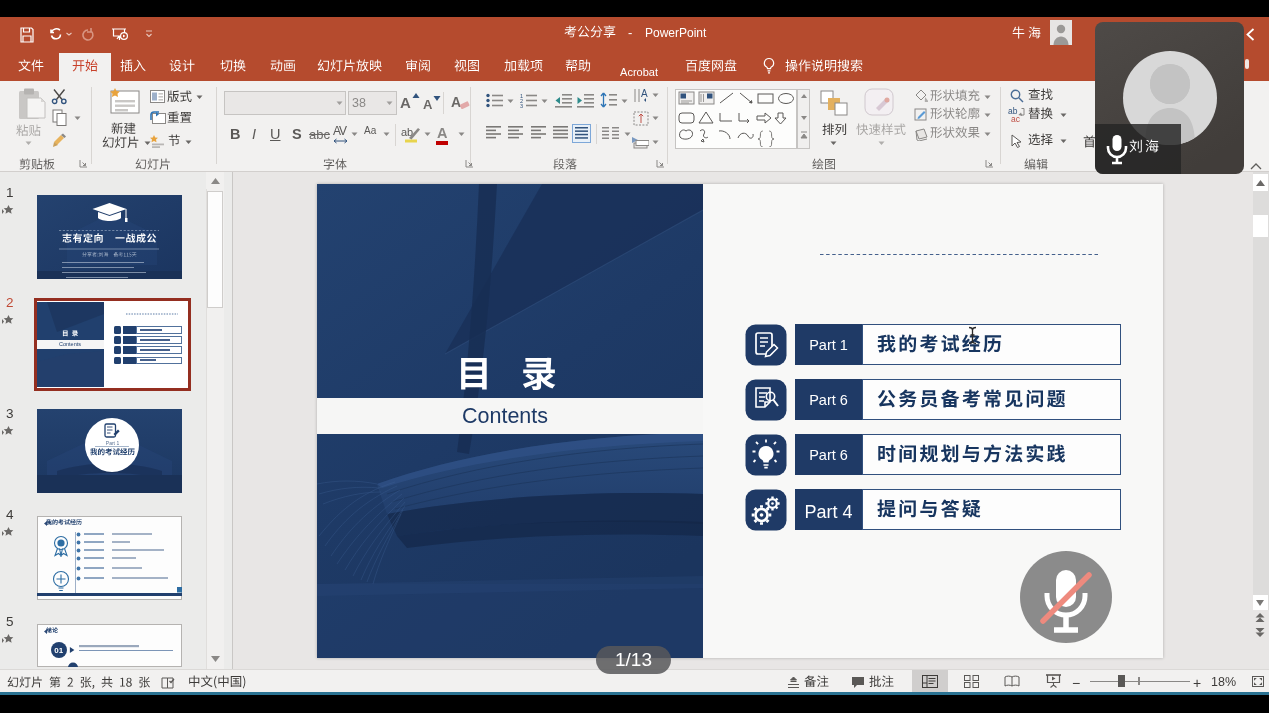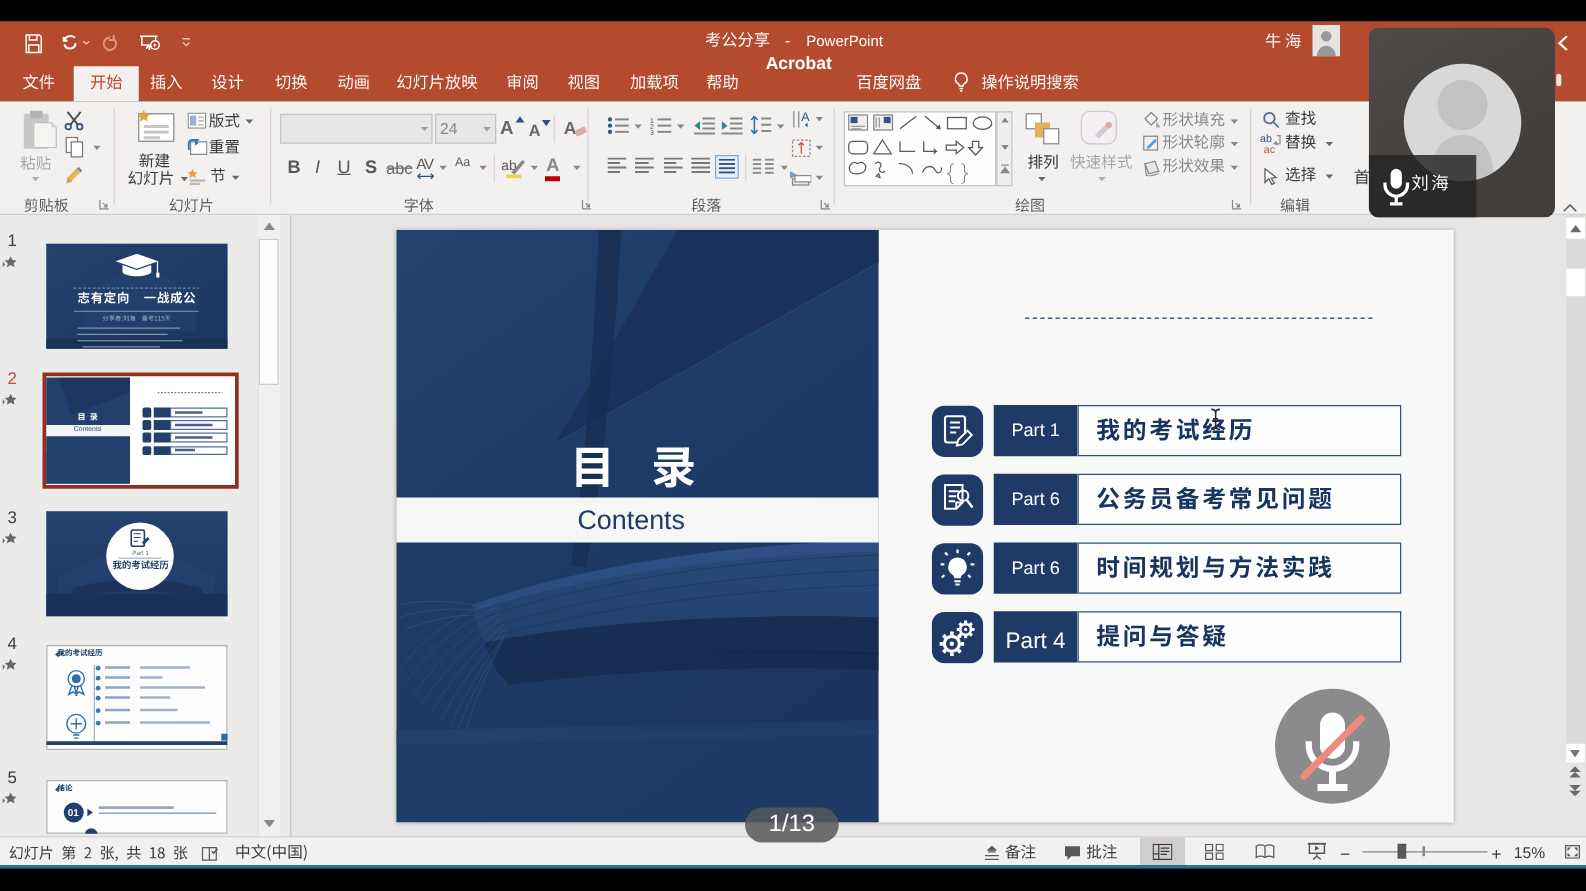--- a/index.html
+++ b/index.html
@@ -71,21 +71,21 @@
     </svg></div>
 <div style="position:absolute;left:565.0px;top:59.0px;line-height:0"><svg width="26" height="16" viewBox="0 -11.4 26 16" style="overflow:visible">
       <path d="M3.6 -10.9V-9.9H0.9V-9.1H3.6V-8.2H1.1V-7.4H3.6V-7.1C3.6 -6.9 3.5 -6.6 3.5 -6.4H0.7V-5.6H3.1C2.7 -5 2 -4.4 0.9 -4C1.1 -3.9 1.4 -3.5 1.6 -3.3C3 -3.9 3.8 -4.8 4.2 -5.6H7V-6.4H4.5C4.5 -6.6 4.5 -6.9 4.5 -7.1V-7.4H6.7V-8.2H4.5V-9.1H6.9V-9.9H4.5V-10.9ZM7.6 -10.4V-3.9H8.5V-9.5H10.8C10.4 -9 10 -8.3 9.5 -7.7C10.7 -7.1 11.1 -6.5 11.1 -6.1C11.1 -5.8 11 -5.6 10.8 -5.5C10.6 -5.4 10.4 -5.4 10.2 -5.4C9.9 -5.4 9.4 -5.4 8.8 -5.4C9 -5.2 9.1 -4.9 9.2 -4.6C9.7 -4.6 10.2 -4.6 10.7 -4.6C10.9 -4.6 11.2 -4.7 11.4 -4.8C11.9 -5.1 12.1 -5.4 12.1 -6C12.1 -6.6 11.7 -7.2 10.6 -7.9C11.1 -8.5 11.7 -9.3 12.2 -10L11.5 -10.4L11.3 -10.4ZM1.9 -3.4V0.3H2.9V-2.5H6V1H7V-2.5H10.3V-0.8C10.3 -0.6 10.2 -0.5 10 -0.5C9.8 -0.5 9 -0.5 8.2 -0.5C8.3 -0.3 8.5 0.1 8.5 0.3C9.6 0.3 10.3 0.3 10.7 0.2C11.1 0 11.3 -0.2 11.3 -0.7V-3.4H7V-4.4H6V-3.4Z M21.2 -10.9C21.2 -9.9 21.2 -8.9 21.2 -8H19.1V-7H21.2C21 -3.9 20.3 -1.2 17.8 0.3C18.1 0.5 18.4 0.8 18.5 1.1C21.2 -0.7 21.9 -3.6 22.1 -7H24.1C24 -2.3 23.9 -0.5 23.5 -0.1C23.4 0 23.3 0.1 23 0.1C22.8 0.1 22.1 0 21.4 -0C21.5 0.2 21.6 0.7 21.7 0.9C22.3 1 23 1 23.5 0.9C23.9 0.9 24.1 0.8 24.4 0.4C24.8 -0.1 24.9 -2 25.1 -7.5C25.1 -7.6 25.1 -8 25.1 -8H22.1C22.2 -8.9 22.2 -9.9 22.2 -10.9ZM13.4 -1.2 13.6 -0.2C15.2 -0.6 17.4 -1.1 19.4 -1.6L19.3 -2.5L18.6 -2.3V-10.3H14.4V-1.4ZM15.3 -1.6V-3.8H17.7V-2.1ZM15.3 -6.6H17.7V-4.7H15.3ZM15.3 -7.5V-9.4H17.7V-7.5Z" fill="#ffffff"></path>
     </svg></div>
 <div style="position:absolute;left:685.0px;top:59.0px;line-height:0"><svg width="52" height="16" viewBox="0 -11.4 52 16" style="overflow:visible">
       <path d="M2.3 -7.3V1.1H3.3V0.2H9.9V1.1H10.9V-7.3H6.5C6.6 -7.9 6.8 -8.6 7 -9.3H12.2V-10.2H0.8V-9.3H5.8C5.7 -8.6 5.6 -7.9 5.5 -7.3ZM3.3 -3.1H9.9V-0.7H3.3ZM3.3 -4V-6.4H9.9V-4Z M18 -8.4V-7.2H15.9V-6.4H18V-4.3H23.1V-6.4H25.2V-7.2H23.1V-8.4H22.1V-7.2H19V-8.4ZM22.1 -6.4V-5.1H19V-6.4ZM22.8 -2.6C22.3 -2 21.5 -1.4 20.5 -1C19.6 -1.4 18.9 -2 18.3 -2.6ZM16.1 -3.4V-2.6H17.8L17.4 -2.5C17.9 -1.7 18.6 -1.1 19.5 -0.6C18.2 -0.2 16.9 0 15.5 0.1C15.6 0.4 15.8 0.7 15.9 1C17.5 0.8 19.1 0.5 20.5 -0.1C21.8 0.5 23.3 0.8 24.9 1C25.1 0.8 25.3 0.4 25.5 0.2C24.1 0.1 22.7 -0.2 21.6 -0.6C22.7 -1.2 23.7 -2 24.3 -3.2L23.7 -3.5L23.5 -3.4ZM19.1 -10.8C19.3 -10.4 19.5 -10 19.7 -9.6H14.6V-6.1C14.6 -4.1 14.5 -1.4 13.5 0.6C13.7 0.7 14.2 0.9 14.4 1C15.4 -1 15.6 -4 15.6 -6.1V-8.7H25.3V-9.6H20.8C20.6 -10 20.4 -10.6 20.1 -11Z M28.5 -7C29.1 -6.3 29.7 -5.4 30.3 -4.6C29.8 -3.2 29.1 -2 28.2 -1.1C28.4 -1 28.8 -0.7 29 -0.6C29.8 -1.4 30.4 -2.5 30.9 -3.7C31.3 -3.1 31.7 -2.5 31.9 -2L32.6 -2.7C32.3 -3.2 31.8 -3.9 31.3 -4.7C31.7 -5.8 31.9 -6.9 32.1 -8.2L31.2 -8.3C31.1 -7.3 30.9 -6.4 30.7 -5.6C30.1 -6.2 29.6 -6.9 29.1 -7.5ZM32.3 -7C32.9 -6.2 33.5 -5.4 34.1 -4.5C33.5 -3.1 32.8 -1.9 31.9 -1C32.1 -0.9 32.5 -0.6 32.6 -0.5C33.5 -1.3 34.1 -2.4 34.6 -3.6C35.1 -2.9 35.5 -2.2 35.7 -1.7L36.4 -2.2C36.1 -2.9 35.6 -3.8 35 -4.7C35.4 -5.7 35.6 -6.9 35.8 -8.2L34.9 -8.3C34.8 -7.3 34.6 -6.4 34.4 -5.6C33.9 -6.2 33.4 -6.9 32.9 -7.5ZM27.1 -10.1V1H28.1V-9.2H36.9V-0.3C36.9 -0 36.8 0 36.6 0.1C36.3 0.1 35.5 0.1 34.6 0C34.8 0.3 34.9 0.7 35 1C36.2 1 36.9 1 37.3 0.8C37.7 0.7 37.9 0.4 37.9 -0.3V-10.1Z M44.1 -5.5C44.8 -5.2 45.7 -4.6 46.1 -4.2L46.6 -4.8C46.2 -5.2 45.3 -5.7 44.6 -6.1ZM45 -11C44.9 -10.7 44.8 -10.3 44.6 -9.9H41.8V-7.7L41.7 -7.1H39.7V-6.3H41.6C41.4 -5.5 41 -4.7 40 -4.1C40.2 -3.9 40.5 -3.6 40.7 -3.4C41.9 -4.1 42.4 -5.2 42.6 -6.3H48.6V-4.8C48.6 -4.6 48.6 -4.6 48.4 -4.6C48.2 -4.6 47.6 -4.6 47 -4.6C47.2 -4.3 47.3 -4 47.3 -3.7C48.2 -3.7 48.8 -3.7 49.1 -3.9C49.5 -4 49.6 -4.3 49.6 -4.8V-6.3H51.4V-7.1H49.6V-9.9H45.7L46.1 -10.8ZM44.2 -8.4C44.9 -8.1 45.7 -7.5 46.1 -7.1H42.7L42.7 -7.6V-9.1H48.6V-7.1H46.1L46.6 -7.7C46.2 -8.2 45.3 -8.7 44.6 -9ZM41.1 -3.4V-0.2H39.6V0.7H51.4V-0.2H50V-3.4ZM42 -0.2V-2.6H43.7V-0.2ZM44.6 -0.2V-2.6H46.3V-0.2ZM47.3 -0.2V-2.6H49V-0.2Z" fill="#ffffff"></path>
     </svg></div>
 <div style="position:absolute;left:785.0px;top:59.0px;line-height:0"><svg width="78" height="16" viewBox="0 -11.4 78 16" style="overflow:visible">
       <path d="M6.9 -9.6H9.9V-8.3H6.9ZM6 -10.4V-7.5H10.8V-10.4ZM5.5 -6.2H7.2V-4.8H5.5ZM9.5 -6.2H11.3V-4.8H9.5ZM2.1 -10.9V-8.3H0.6V-7.4H2.1V-4.5C1.5 -4.3 0.9 -4.1 0.5 -4L0.7 -3.1L2.1 -3.6V-0.1C2.1 0.1 2 0.1 1.9 0.1C1.8 0.1 1.4 0.1 0.9 0.1C1.1 0.3 1.2 0.7 1.2 1C1.9 1 2.3 0.9 2.6 0.8C2.9 0.6 3 0.4 3 -0.1V-3.9L4.3 -4.4L4.1 -5.3L3 -4.9V-7.4H4.2V-8.3H3V-10.9ZM7.9 -4V-3H4.4V-2.2H7.3C6.4 -1.3 5 -0.4 3.6 -0C3.8 0.2 4.1 0.5 4.2 0.8C5.5 0.3 6.9 -0.6 7.9 -1.7V1.1H8.8V-1.8C9.6 -0.8 10.8 0.2 11.9 0.6C12.1 0.4 12.4 0.1 12.6 -0.1C11.4 -0.5 10.2 -1.3 9.4 -2.2H12.4V-3H8.8V-4H12.1V-7H8.7V-4H8V-7H4.7V-4Z M19.8 -10.8C19.2 -8.9 18.1 -7 17 -5.7C17.2 -5.6 17.6 -5.3 17.7 -5.1C18.4 -5.8 19 -6.8 19.6 -7.8H20.5V1H21.5V-2.1H25.4V-3.1H21.5V-5H25.2V-5.9H21.5V-7.8H25.5V-8.7H20C20.3 -9.3 20.6 -9.9 20.8 -10.5ZM16.7 -10.9C16 -8.9 14.8 -6.9 13.5 -5.7C13.7 -5.5 13.9 -4.9 14 -4.7C14.5 -5.2 14.9 -5.7 15.3 -6.3V1H16.3V-7.8C16.8 -8.7 17.3 -9.6 17.6 -10.6Z M27.4 -10C28.1 -9.4 29 -8.5 29.4 -7.9L30.1 -8.6C29.7 -9.2 28.8 -10 28.1 -10.6ZM31.9 -7.4H36.4V-5.1H31.9ZM28.3 0.5C28.5 0.3 28.8 -0 31.3 -1.8C31.2 -2 31 -2.4 30.9 -2.7L29.5 -1.6V-6.8H26.6V-5.9H28.5V-1.5C28.5 -1 28 -0.5 27.7 -0.4C27.9 -0.1 28.2 0.3 28.3 0.5ZM31 -8.3V-4.2H32.6C32.5 -2 32 -0.5 29.9 0.3C30.1 0.5 30.3 0.8 30.5 1.1C32.9 0.1 33.4 -1.7 33.6 -4.2H34.8V-0.4C34.8 0.6 35 0.9 36 0.9C36.2 0.9 37.1 0.9 37.3 0.9C38.1 0.9 38.4 0.4 38.5 -1.3C38.2 -1.3 37.8 -1.5 37.6 -1.7C37.6 -0.2 37.5 -0.1 37.2 -0.1C37 -0.1 36.3 -0.1 36.1 -0.1C35.8 -0.1 35.8 -0.1 35.8 -0.5V-4.2H37.3V-8.3H36C36.3 -9 36.7 -9.8 37.1 -10.6L36.1 -10.9C35.8 -10.1 35.3 -9 34.9 -8.3H32.7L33.6 -8.7C33.4 -9.3 32.9 -10.2 32.4 -10.9L31.5 -10.5C32 -9.8 32.5 -8.9 32.7 -8.3Z M43.4 -5.9V-3.3H41V-5.9ZM43.4 -6.7H41V-9.2H43.4ZM40 -10.1V-1.1H41V-2.4H44.3V-10.1ZM50.1 -9.5V-7.2H46.5V-9.5ZM45.5 -10.4V-5.7C45.5 -3.7 45.3 -1.2 43.1 0.5C43.3 0.6 43.7 0.9 43.8 1.1C45.3 -0 46 -1.6 46.3 -3.1H50.1V-0.2C50.1 -0 50 0.1 49.8 0.1C49.6 0.1 48.7 0.1 47.9 0.1C48 0.3 48.2 0.7 48.2 1C49.4 1 50.1 1 50.5 0.8C50.9 0.7 51.1 0.4 51.1 -0.2V-10.4ZM50.1 -6.3V-4H46.4C46.4 -4.6 46.5 -5.2 46.5 -5.7V-6.3Z M54.2 -10.9V-8.3H52.6V-7.4H54.2V-4.6L52.5 -4L52.8 -3.1L54.2 -3.6V-0.2C54.2 0 54.1 0 54 0C53.8 0.1 53.3 0.1 52.8 0C53 0.3 53.1 0.7 53.1 1C53.9 1 54.4 0.9 54.7 0.8C55 0.6 55.1 0.4 55.1 -0.2V-4L56.5 -4.5L56.4 -5.4L55.1 -4.9V-7.4H56.4V-8.3H55.1V-10.9ZM56.9 -3.8V-2.9H57.5L57.4 -2.9C58 -2 58.7 -1.3 59.6 -0.7C58.5 -0.2 57.2 0.1 56 0.3C56.1 0.5 56.3 0.8 56.4 1.1C57.8 0.8 59.2 0.4 60.5 -0.2C61.5 0.4 62.7 0.8 63.9 1C64.1 0.8 64.3 0.4 64.5 0.2C63.4 0 62.3 -0.3 61.4 -0.7C62.4 -1.4 63.3 -2.3 63.8 -3.5L63.3 -3.8L63.1 -3.8H60.9V-5H63.9V-9.9H61.4V-9H63V-7.8H61.5V-7.1H63V-5.8H60.9V-10.9H60V-5.8H57.9V-7.1H59.4V-7.8H57.9V-9C58.6 -9.2 59.3 -9.5 59.9 -9.8L59.2 -10.5C58.7 -10.1 57.9 -9.8 57.1 -9.5V-5H60V-3.8ZM62.5 -2.9C62 -2.2 61.3 -1.6 60.5 -1.1C59.6 -1.6 58.9 -2.2 58.4 -2.9Z M73.2 -1.4C74.3 -0.8 75.7 0.2 76.4 0.8L77.2 0.2C76.5 -0.4 75 -1.3 74 -1.8ZM68.8 -1.8C68 -1.1 66.9 -0.3 65.8 0.1C66 0.3 66.4 0.6 66.5 0.8C67.6 0.3 68.8 -0.6 69.7 -1.4ZM67.5 -4.1C67.7 -4.2 68.1 -4.3 70.5 -4.4C69.4 -3.9 68.5 -3.5 68.1 -3.4C67.3 -3.1 66.8 -2.9 66.3 -2.8C66.4 -2.6 66.5 -2.2 66.6 -2C66.9 -2.1 67.4 -2.2 71.2 -2.4V-0.1C71.2 0 71.2 0.1 71 0.1C70.8 0.1 70.1 0.1 69.3 0.1C69.4 0.3 69.6 0.7 69.6 1C70.6 1 71.2 1 71.6 0.8C72.1 0.7 72.2 0.4 72.2 -0.1V-2.5L75.4 -2.7C75.7 -2.3 76 -1.9 76.2 -1.6L77 -2.2C76.4 -2.9 75.3 -4 74.3 -4.7L73.6 -4.3C74 -4 74.3 -3.7 74.7 -3.3L69 -3C70.8 -3.7 72.7 -4.6 74.5 -5.6L73.7 -6.2C73.2 -5.9 72.6 -5.5 71.9 -5.2L69 -5C69.9 -5.4 70.8 -6 71.6 -6.6L71.2 -6.9H76.2V-5.3H77.2V-7.7H72V-8.9H77V-9.8H72V-10.9H71V-9.8H66V-8.9H71V-7.7H65.9V-5.3H66.8V-6.9H70.6C69.7 -6.1 68.6 -5.5 68.2 -5.3C67.8 -5.1 67.5 -5 67.3 -5C67.4 -4.8 67.5 -4.3 67.5 -4.1Z" fill="#ffffff"></path>
     </svg></div>
-<div style="position:absolute;left:639px;transform:translateX(-50%);top:43px;font-size:14px;color:#ffffff;font-weight:700;white-space:nowrap;line-height:1">Acrobat</div>
+<div style="position:absolute;left:639px;transform:translateX(-50%);top:67px;font-size:11px;color:#ffffff;font-weight:400;white-space:nowrap;line-height:1">Acrobat</div>
 <svg style="position:absolute;left:762px;top:57px" width="14" height="17" fill="none" stroke="#fff" stroke-width="1.2">
 <path d="M7 1.5a4.6 4.6 0 0 1 2.3 8.6c-.6.4-.8 1-.8 1.6H5.5c0-.6-.2-1.2-.8-1.6A4.6 4.6 0 0 1 7 1.5z"></path>
     <path d="M5.6 13.8h2.8M6 15.8h2"></path>
   </svg>
 <div style="position:absolute;left:1245px;top:59px;width:4px;height:10px;background:#f0e6e2;border-radius:2px;"></div>
 <div style="position:absolute;left:91px;top:87px;width:1px;height:77px;background:#d8d5d2;"></div>
 <div style="position:absolute;left:216px;top:87px;width:1px;height:77px;background:#d8d5d2;"></div>
 <div style="position:absolute;left:470px;top:87px;width:1px;height:77px;background:#d8d5d2;"></div>
 <div style="position:absolute;left:667px;top:87px;width:1px;height:77px;background:#d8d5d2;"></div>
 <div style="position:absolute;left:1000px;top:87px;width:1px;height:77px;background:#d8d5d2;"></div>
@@ -174,21 +174,21 @@
     <path d="M0.5 0.5h6L3.5 4z" fill="#6a6866"></path>
   </svg>
 <div style="position:absolute;left:135.0px;top:158.0px;line-height:0"><svg width="36" height="15" viewBox="0 -10.6 36 15" style="overflow:visible">
       <path d="M5.7 -8.9V-8.1H10.2C10.1 -2.9 9.9 -0.9 9.5 -0.5C9.3 -0.3 9.2 -0.3 9 -0.3C8.7 -0.3 7.9 -0.3 7.1 -0.4C7.3 -0.1 7.4 0.3 7.4 0.5C8.1 0.6 8.9 0.6 9.3 0.6C9.8 0.5 10 0.4 10.3 0C10.8 -0.6 10.9 -2.6 11.1 -8.4C11.1 -8.5 11.1 -8.9 11.1 -8.9ZM1 0C1.3 -0.2 1.8 -0.3 5.4 -0.9C5.5 -0.4 5.7 0.1 5.8 0.5L6.6 0.1C6.4 -0.8 5.7 -2.3 5.1 -3.5L4.4 -3.2C4.6 -2.7 4.8 -2.2 5.1 -1.7L2.3 -1.2C3.5 -2.8 4.8 -4.7 5.8 -6.7L4.9 -7.1C4.7 -6.6 4.4 -6.1 4.2 -5.7L1.9 -5.5C2.7 -6.7 3.5 -8.2 4.1 -9.7L3.2 -10C2.7 -8.4 1.7 -6.7 1.4 -6.2C1.1 -5.7 0.9 -5.4 0.6 -5.4C0.7 -5.1 0.9 -4.7 0.9 -4.5C1.2 -4.6 1.5 -4.6 3.7 -4.8C2.9 -3.5 2.1 -2.3 1.8 -1.9C1.3 -1.3 1 -0.9 0.7 -0.9C0.8 -0.6 1 -0.2 1 0Z M13.2 -7.6C13.1 -6.7 13 -5.4 12.7 -4.7L13.4 -4.4C13.7 -5.3 13.8 -6.6 13.9 -7.5ZM16.6 -7.8C16.4 -7.1 16 -6 15.7 -5.3L16.2 -5.1C16.6 -5.7 17 -6.7 17.3 -7.5ZM14.6 -10V-6.2C14.6 -3.9 14.4 -1.5 12.5 0.3C12.7 0.4 13 0.8 13.2 1C14.2 -0 14.8 -1.2 15.1 -2.4C15.6 -1.8 16.4 -1 16.7 -0.6L17.3 -1.3C17 -1.6 15.7 -2.9 15.3 -3.3C15.5 -4.3 15.5 -5.2 15.5 -6.2V-10ZM17.3 -9.1V-8.2H20.5V-0.4C20.5 -0.1 20.4 -0.1 20.2 -0.1C19.9 -0 19 -0 18.1 -0.1C18.3 0.2 18.5 0.6 18.5 0.9C19.7 0.9 20.4 0.9 20.8 0.7C21.3 0.6 21.4 0.3 21.4 -0.4V-8.2H23.5V-9.1Z M26.2 -9.8V-5.8C26.2 -3.6 26 -1.4 24.5 0.3C24.7 0.4 25 0.8 25.2 1C26.3 -0.2 26.8 -1.7 27 -3.2H32V1H33V-4.1H27C27.1 -4.7 27.1 -5.2 27.1 -5.8V-6H34.8V-7H31.5V-10.1H30.5V-7H27.1V-9.8Z" fill="#605e5c"></path>
     </svg></div>
 <div style="position:absolute;left:224px;top:91px;width:122px;height:24px;background:#e9e7e6;border:1px solid #c6c4c2;"></div>
 <svg style="position:absolute;left:336px;top:101px" width="7" height="5">
     <path d="M0.5 0.5h6L3.5 4z" fill="#a09e9c"></path>
   </svg>
 <div style="position:absolute;left:348px;top:91px;width:49px;height:24px;background:#e9e7e6;border:1px solid #c6c4c2;"></div>
-<div style="position:absolute;left:352px;top:97px;font-size:12.5px;color:#8a8886;font-weight:400;white-space:nowrap;line-height:1">24</div>
+<div style="position:absolute;left:352px;top:97px;font-size:12.5px;color:#8a8886;font-weight:400;white-space:nowrap;line-height:1">38</div>
 <svg style="position:absolute;left:386px;top:101px" width="7" height="5">
     <path d="M0.5 0.5h6L3.5 4z" fill="#a09e9c"></path>
   </svg>
 <div style="position:absolute;left:400px;top:95px;font-size:15px;color:#6a6866;font-weight:700;white-space:nowrap;line-height:1">A</div>
 <svg style="position:absolute;left:412px;top:93px" width="8" height="6">
     <path d="M4 0l3.5 5h-7z" fill="#31537d"></path>
   </svg>
 <div style="position:absolute;left:423px;top:98px;font-size:13px;color:#6a6866;font-weight:700;white-space:nowrap;line-height:1">A</div>
 <svg style="position:absolute;left:433px;top:96px" width="8" height="6">
     <path d="M4 5L0.5 0h7z" fill="#31537d"></path>
@@ -833,21 +833,21 @@
     <path d="M0 1h15" stroke-width="1.6"></path>
     <path d="M1.5 1v7.5h12V1" stroke-width="1.2"></path>
     <path d="M7.5 8.5v2.5M4.5 13.5L7.5 11l3 2.5" stroke-width="1.1"></path>
     <path d="M6 6.5l3.5-2L6 2.5z" fill="#5a5856" stroke="none"></path>
   </svg>
 <div style="position:absolute;left:1072px;top:676px;font-size:14px;color:#3d3b39;font-weight:400;white-space:nowrap;line-height:1">−</div>
 <div style="position:absolute;left:1090px;top:680.5px;width:100px;height:1.5px;background:#8a8886;"></div>
 <div style="position:absolute;left:1138px;top:677px;width:1.5px;height:8px;background:#8a8886;"></div>
 <div style="position:absolute;left:1118px;top:675px;width:7px;height:12px;background:#5a5856;"></div>
 <div style="position:absolute;left:1193px;top:676px;font-size:14px;color:#3d3b39;font-weight:400;white-space:nowrap;line-height:1">+</div>
-<div style="position:absolute;left:1211px;top:676px;font-size:12.5px;color:#3d3b39;font-weight:400;white-space:nowrap;line-height:1">15%</div>
+<div style="position:absolute;left:1211px;top:676px;font-size:12.5px;color:#3d3b39;font-weight:400;white-space:nowrap;line-height:1">18%</div>
 <svg style="position:absolute;left:1252px;top:676px" width="12" height="11">
     <rect x="0.5" y="0.5" width="11" height="10" fill="none" stroke="#5a5856"></rect>
     <path d="M2 2h2.8L2 4.8zM10 2v2.8L7.2 2zM2 9V6.2L4.8 9zM10 9H7.2L10 6.2z" fill="#5a5856"></path>
   </svg>
 <div style="position:absolute;left:596px;top:646px;width:75px;height:28px;background:rgba(88,88,90,0.85);border-radius:14px;"></div>
 <div style="position:absolute;left:633.5px;transform:translateX(-50%);top:650px;font-size:19px;color:#ffffff;font-weight:400;white-space:nowrap;line-height:1">1/13</div>
 <svg style="position:absolute;left:1019px;top:550px" width="94" height="94">
 <circle cx="47" cy="47" r="46" fill="#8b8b8b"></circle>
 <g fill="none" stroke="#fff" stroke-width="5">
 <rect x="37" y="20" width="20" height="37" rx="10" fill="#fff" stroke="none"></rect>

